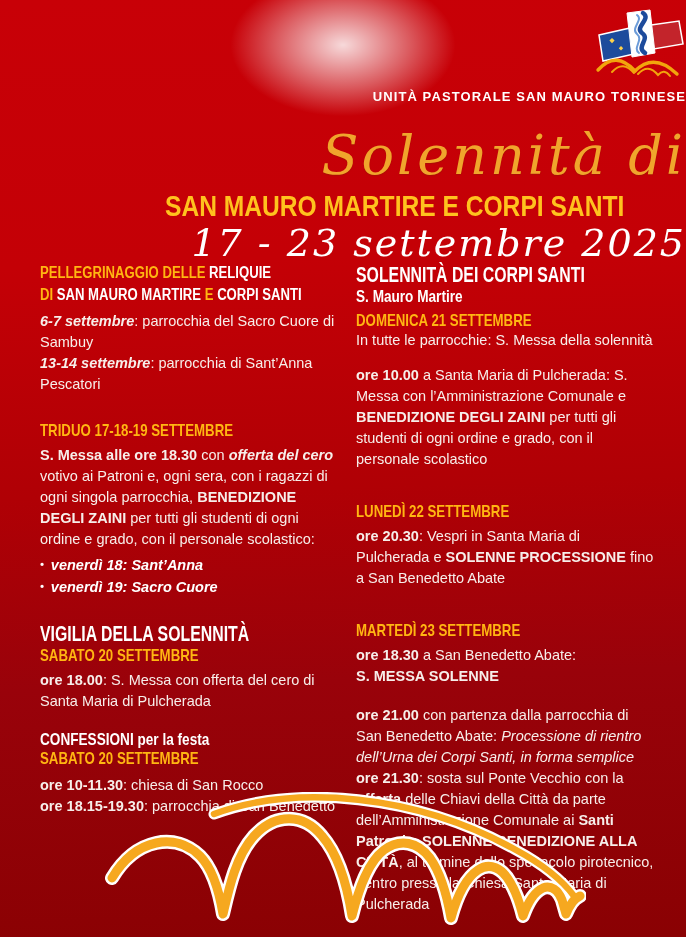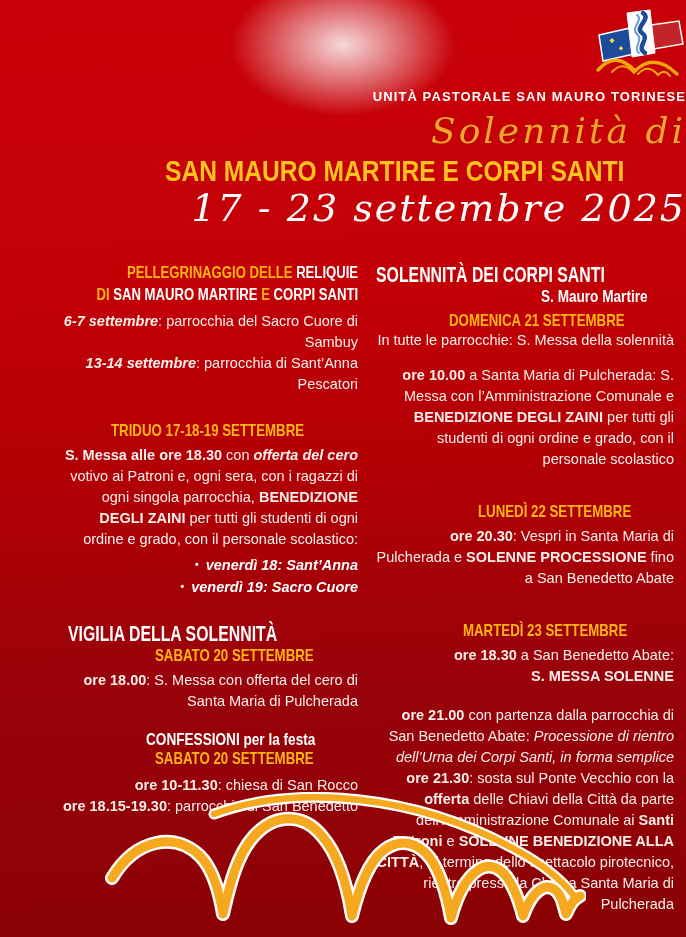--- a/index.html
+++ b/index.html
@@ -15,30 +15,30 @@
     background:radial-gradient(ellipse 150px 95px at 343px 85px, rgba(255,255,255,.85) 0%, rgba(255,255,255,.35) 45%, rgba(255,255,255,0) 75%);
   }
   .header { position:relative; text-align:right; padding-top:8px; }
   .logo { width:96px; height:74px; display:inline-block; }
   .org {
     color:#fff; font-weight:bold; font-size:13px; letter-spacing:1.1px;
     margin-top:3px; white-space:nowrap;
   }
   .script { font-family:"DejaVu Serif", serif; font-style:italic; }
   .title-script {
-    font-size:36px; color:#f0a52c; letter-spacing:3px; margin-top:8px; line-height:1.05;
+    font-size:54px; color:#f0a52c; letter-spacing:3px; margin-top:24px; line-height:1.05;
     text-shadow:0 1px 1px rgba(120,40,0,.35);
   }
   .title-caps {
     display:block; color:#ffc21e; font-weight:800; font-size:30px; line-height:1.0;
     white-space:nowrap; transform:scaleX(.82); transform-origin:50% 50%; margin-top:6px;
   }
   .date-script { font-size:38px; color:#ffffff; letter-spacing:2px; margin-top:2px; line-height:1.1; }
 
-  .columns { position:absolute; left:60px; top:262px; width:614px; display:flex;text-align:right; }
+  .columns { position:absolute; left:40px; top:262px; width:614px; display:flex; }
   .col { width:298px; }
   .col.left { margin-right:18px; }
 
   .h-yellow, .h-big, .h-white {
     display:inline-block; white-space:nowrap; transform-origin:0 50%; font-weight:800; line-height:1.15;
   }
   .h-yellow { color:#ffb612; font-size:17px; transform:scaleX(.78); }
   .h-big   { color:#ffffff; font-size:22px; transform:scaleX(.72); }
   .h-white { color:#ffffff; font-size:17px; transform:scaleX(.8); }
   .h-mixed { font-weight:800; font-size:16px; line-height:1.35; white-space:pre-line;

